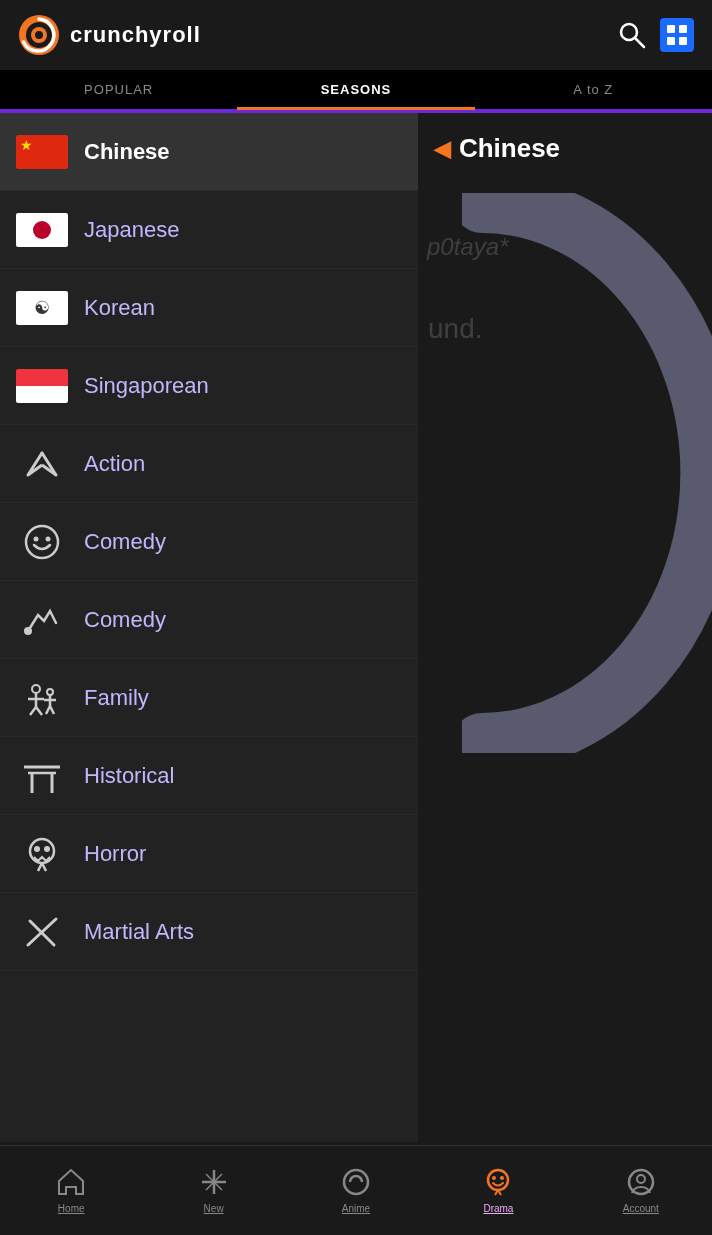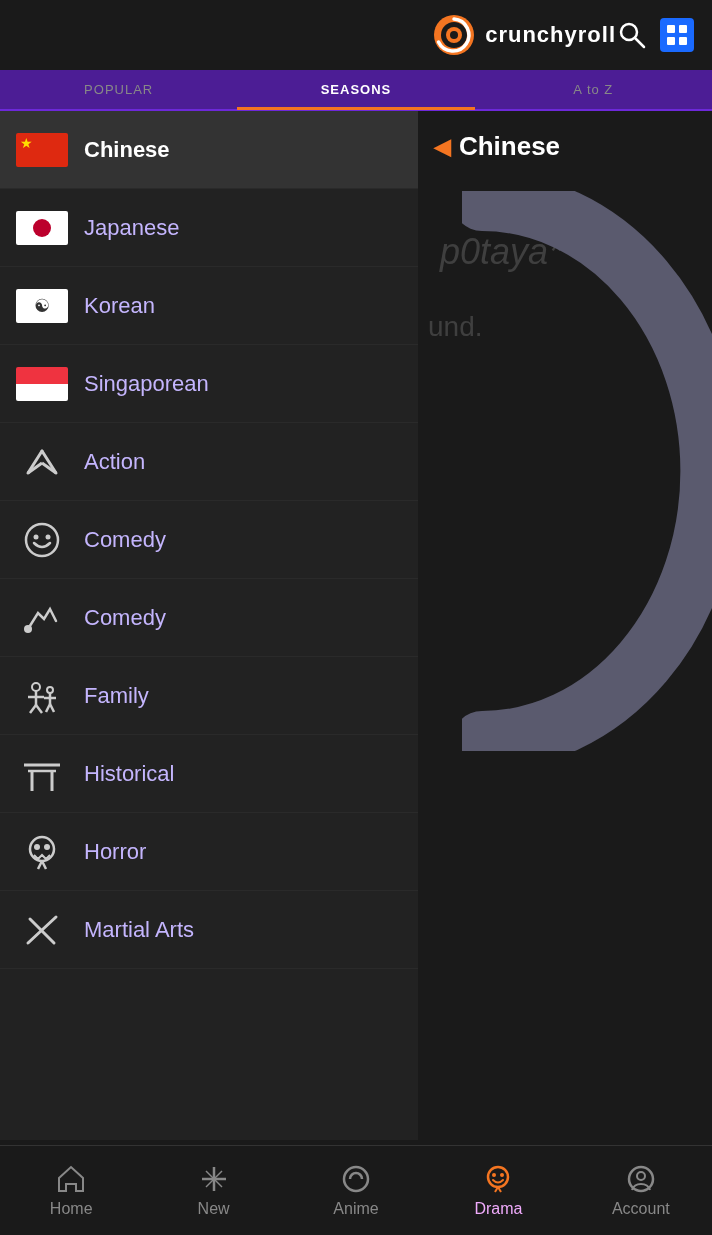--- a/index.html
+++ b/index.html
@@ -10,21 +10,21 @@
       font-family: Arial, sans-serif;
       color: #fff;
       overflow: hidden;
       position: relative;
     }
 
     
     .header {
       display: flex;
       align-items: center;
-      justify-content: flex-end;
+      justify-content: space-between;
       padding: 12px 18px;
       background: #1a1a1a;
       height: 70px;
     }
     .logo-area {
       display: flex;
       align-items: center;
       gap: 10px;
     }
     .logo-icon {
@@ -48,22 +48,22 @@
       width: 34px;
       height: 34px;
       display: flex;
       align-items: center;
       justify-content: center;
     }
 
     
     .nav-tabs {
       display: flex;
-      border-bottom: 2px solid #6d28d9;
-      background: #4c1d95;
+      border-bottom: 4px solid #6d28d9;
+      background: #000000;
     }
     .nav-tab {
       flex: 1;
       text-align: center;
       padding: 12px 0;
       font-size: 13px;
       color: #888;
       letter-spacing: 1px;
       cursor: pointer;
       position: relative;
@@ -154,23 +154,23 @@
       right: -30px;
       top: 80px;
       width: 280px;
       height: 560px;
     }
 
     
     .watermark-text {
       position: absolute;
       top: 120px;
-      left: 22px;
+      left: 9px;
       color: rgba(150,150,150,0.3);
-      font-size: 36px;
+      font-size: 24px;
       font-style: italic;
       white-space: nowrap;
     }
     .watermark-text2 {
       position: absolute;
       top: 200px;
       left: 10px;
       color: rgba(150,150,150,0.3);
       font-size: 28px;
     }
@@ -189,22 +189,23 @@
     .bottom-nav-item {
       flex: 1;
       display: flex;
       flex-direction: column;
       align-items: center;
       justify-content: center;
       gap: 6px;
       cursor: pointer;
     }
     .bottom-nav-label {
-      font-size: 16px;
+      font-size: 10px;
       color: #888;
+      text-decoration: underline;
     }
     .bottom-nav-item.active .bottom-nav-label {
       color: #f0abfc;
     }
 
     
     .flag-chinese {
       background: #de2910;
       width: 52px;
       height: 34px;

